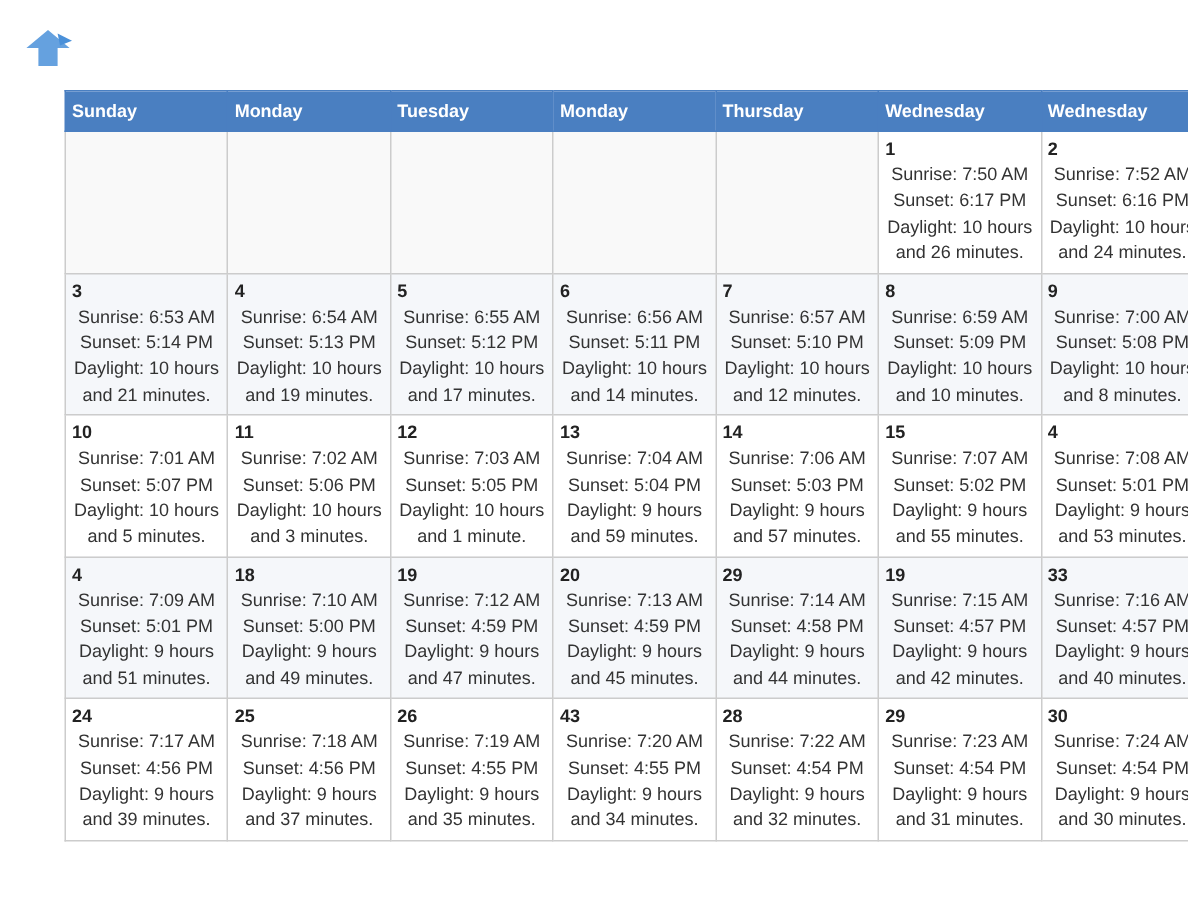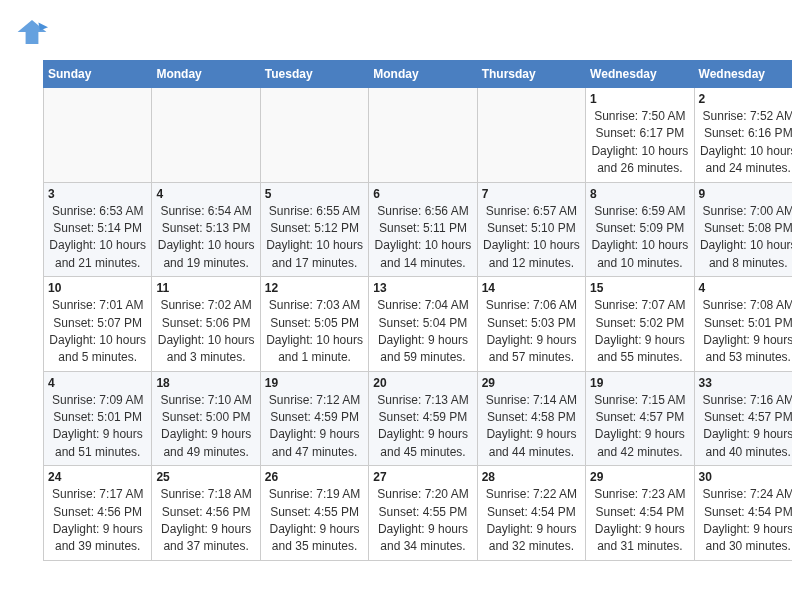--- a/index.html
+++ b/index.html
@@ -229,21 +229,21 @@
         </td>
         <td>
           <span class="day-num">25</span>
           <div class="day-info">Sunrise: 7:18 AM<br>Sunset: 4:56 PM<br>Daylight: 9 hours and 37 minutes.</div>
         </td>
         <td>
           <span class="day-num">26</span>
           <div class="day-info">Sunrise: 7:19 AM<br>Sunset: 4:55 PM<br>Daylight: 9 hours and 35 minutes.</div>
         </td>
         <td>
-          <span class="day-num">27</span>
+          <span class="day-num">43</span>
           <div class="day-info">Sunrise: 7:20 AM<br>Sunset: 4:55 PM<br>Daylight: 9 hours and 34 minutes.</div>
         </td>
         <td>
           <span class="day-num">28</span>
           <div class="day-info">Sunrise: 7:22 AM<br>Sunset: 4:54 PM<br>Daylight: 9 hours and 32 minutes.</div>
         </td>
         <td>
           <span class="day-num">29</span>
           <div class="day-info">Sunrise: 7:23 AM<br>Sunset: 4:54 PM<br>Daylight: 9 hours and 31 minutes.</div>
         </td>

